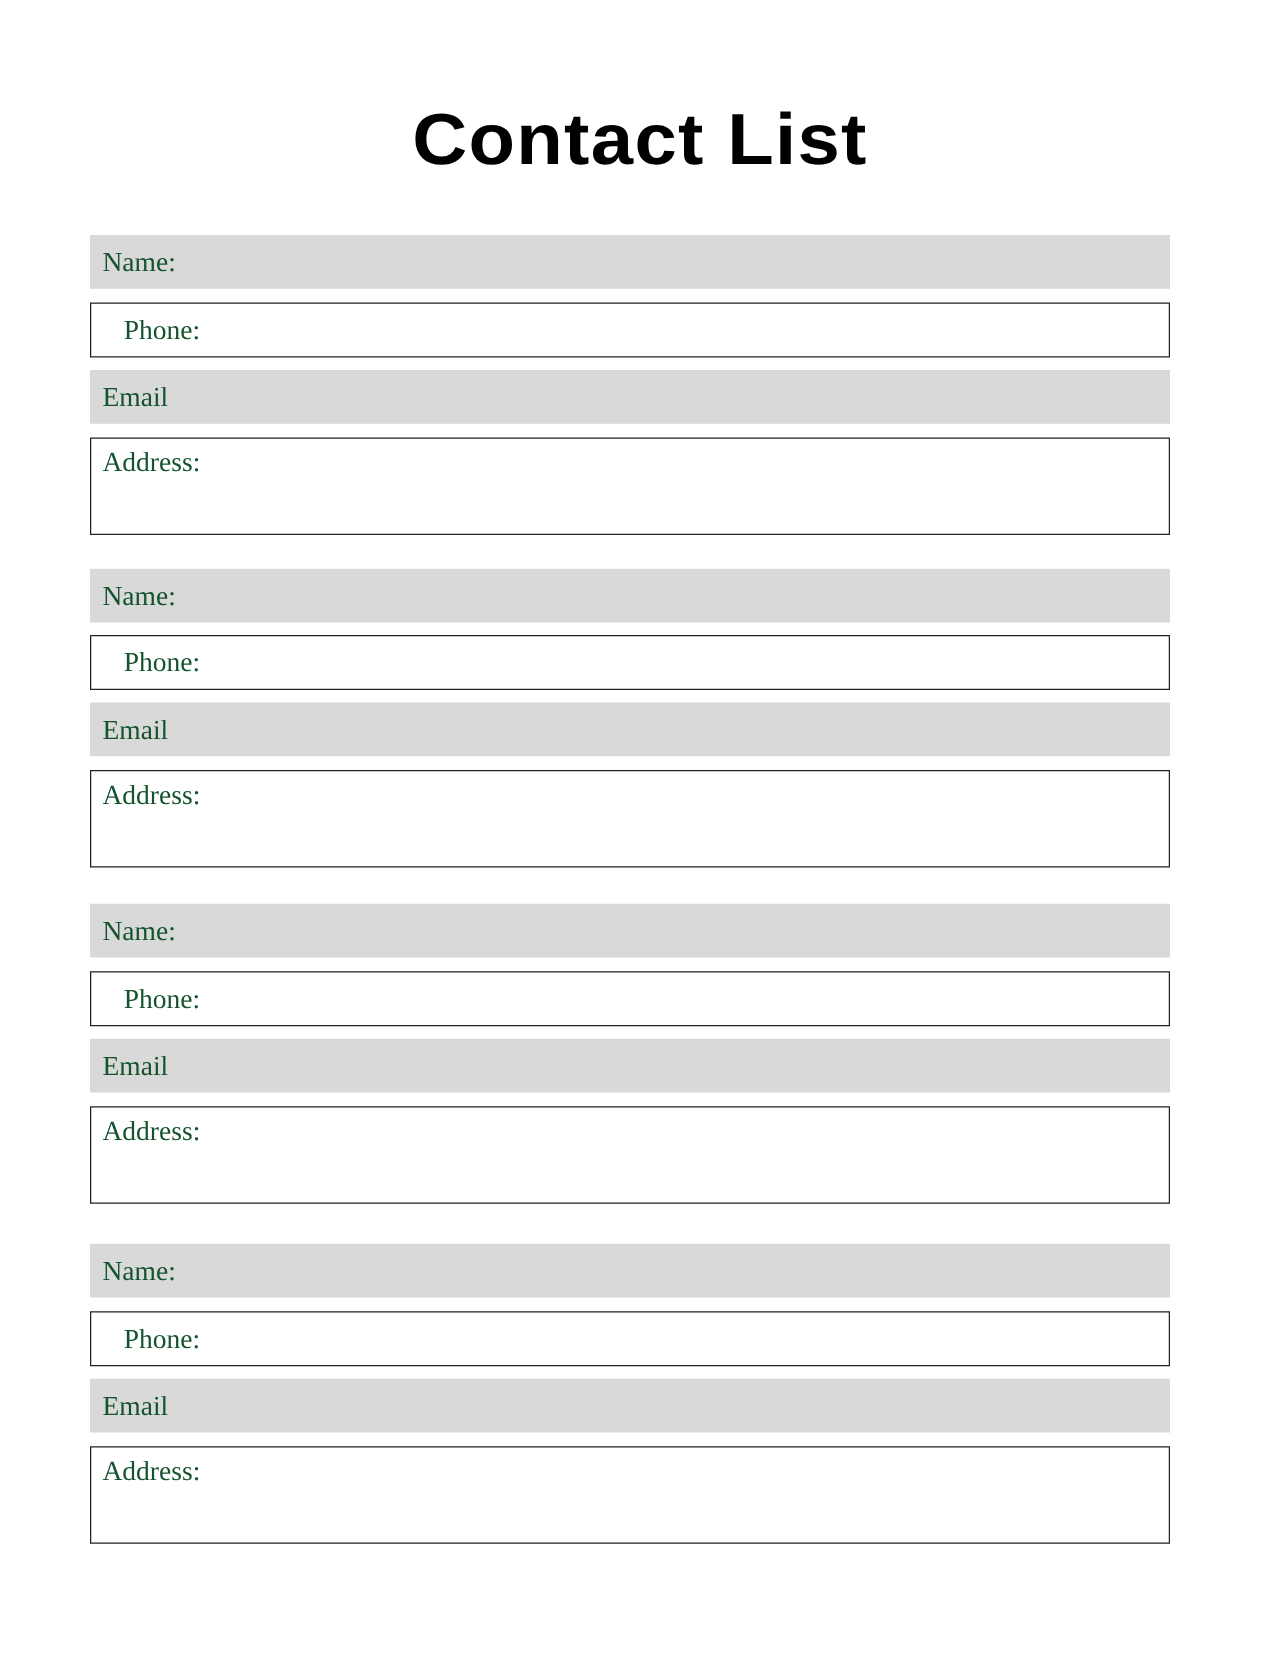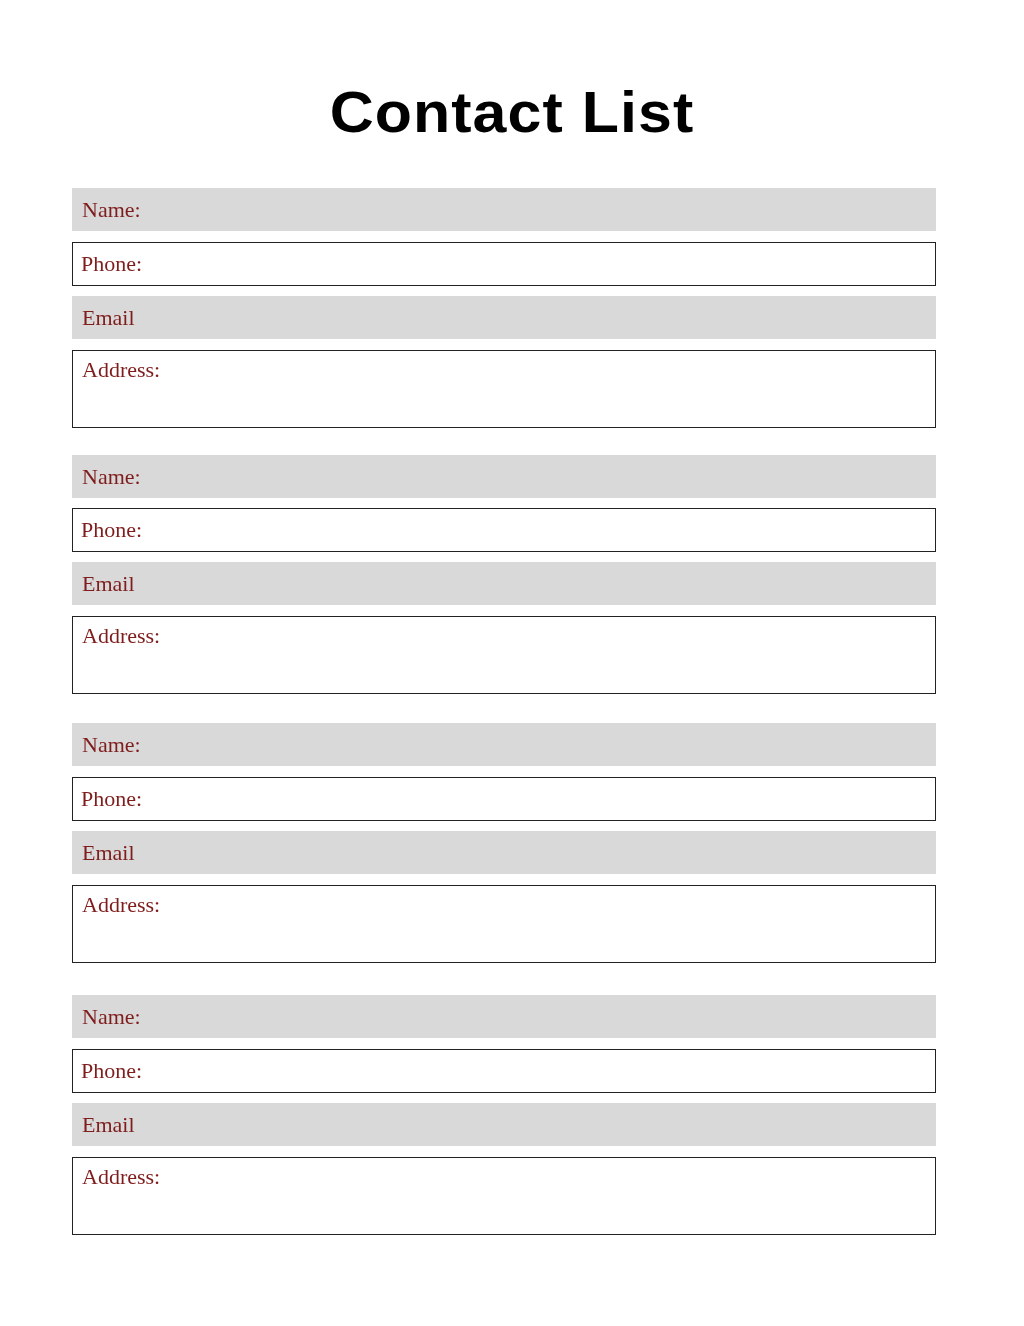--- a/index.html
+++ b/index.html
@@ -4,25 +4,25 @@
   <style>
     html, body { margin:0; padding:0; background:#ffffff; }
     body { width:1024px; height:1326px; position:relative; overflow:hidden; }
     .title {
       position:absolute; left:0; top:78px; width:1024px; text-align:center;
       font-family:"Liberation Sans", sans-serif; font-weight:bold; font-size:58px;
       color:#000; letter-spacing:1px; transform:scaleX(1.05);
     }
     .field {
       position:absolute; left:72px; width:864px; box-sizing:border-box;
-      font-family:"DejaVu Serif", "Liberation Serif", serif; font-size:21px; color:#7f1d1d;
+      font-family:"DejaVu Serif", "Liberation Serif", serif; font-size:21px; color:#14532d;
       padding-left:10px;
     }
     .gray { background:#d9d9d9; height:43px; line-height:43px; }
-    .box { border:1.5px solid #222; background:#fff; height:44px; line-height:41px; padding-left:8px; }
+    .box { border:1.5px solid #222; background:#fff; height:44px; line-height:41px; padding-left:26px; }
     .addr { border:1.5px solid #222; background:#fff; height:78px; line-height:1; padding-top:8px; padding-left:9px; }
     .field span { font-family:"Liberation Serif", serif; font-size:22px; }
   </style>
 </head>
 <body>
 
 <div class="title">Contact List</div>
 
 <div>
   <div class="field gray" style="top:188px;"><span>Name:</span></div>

